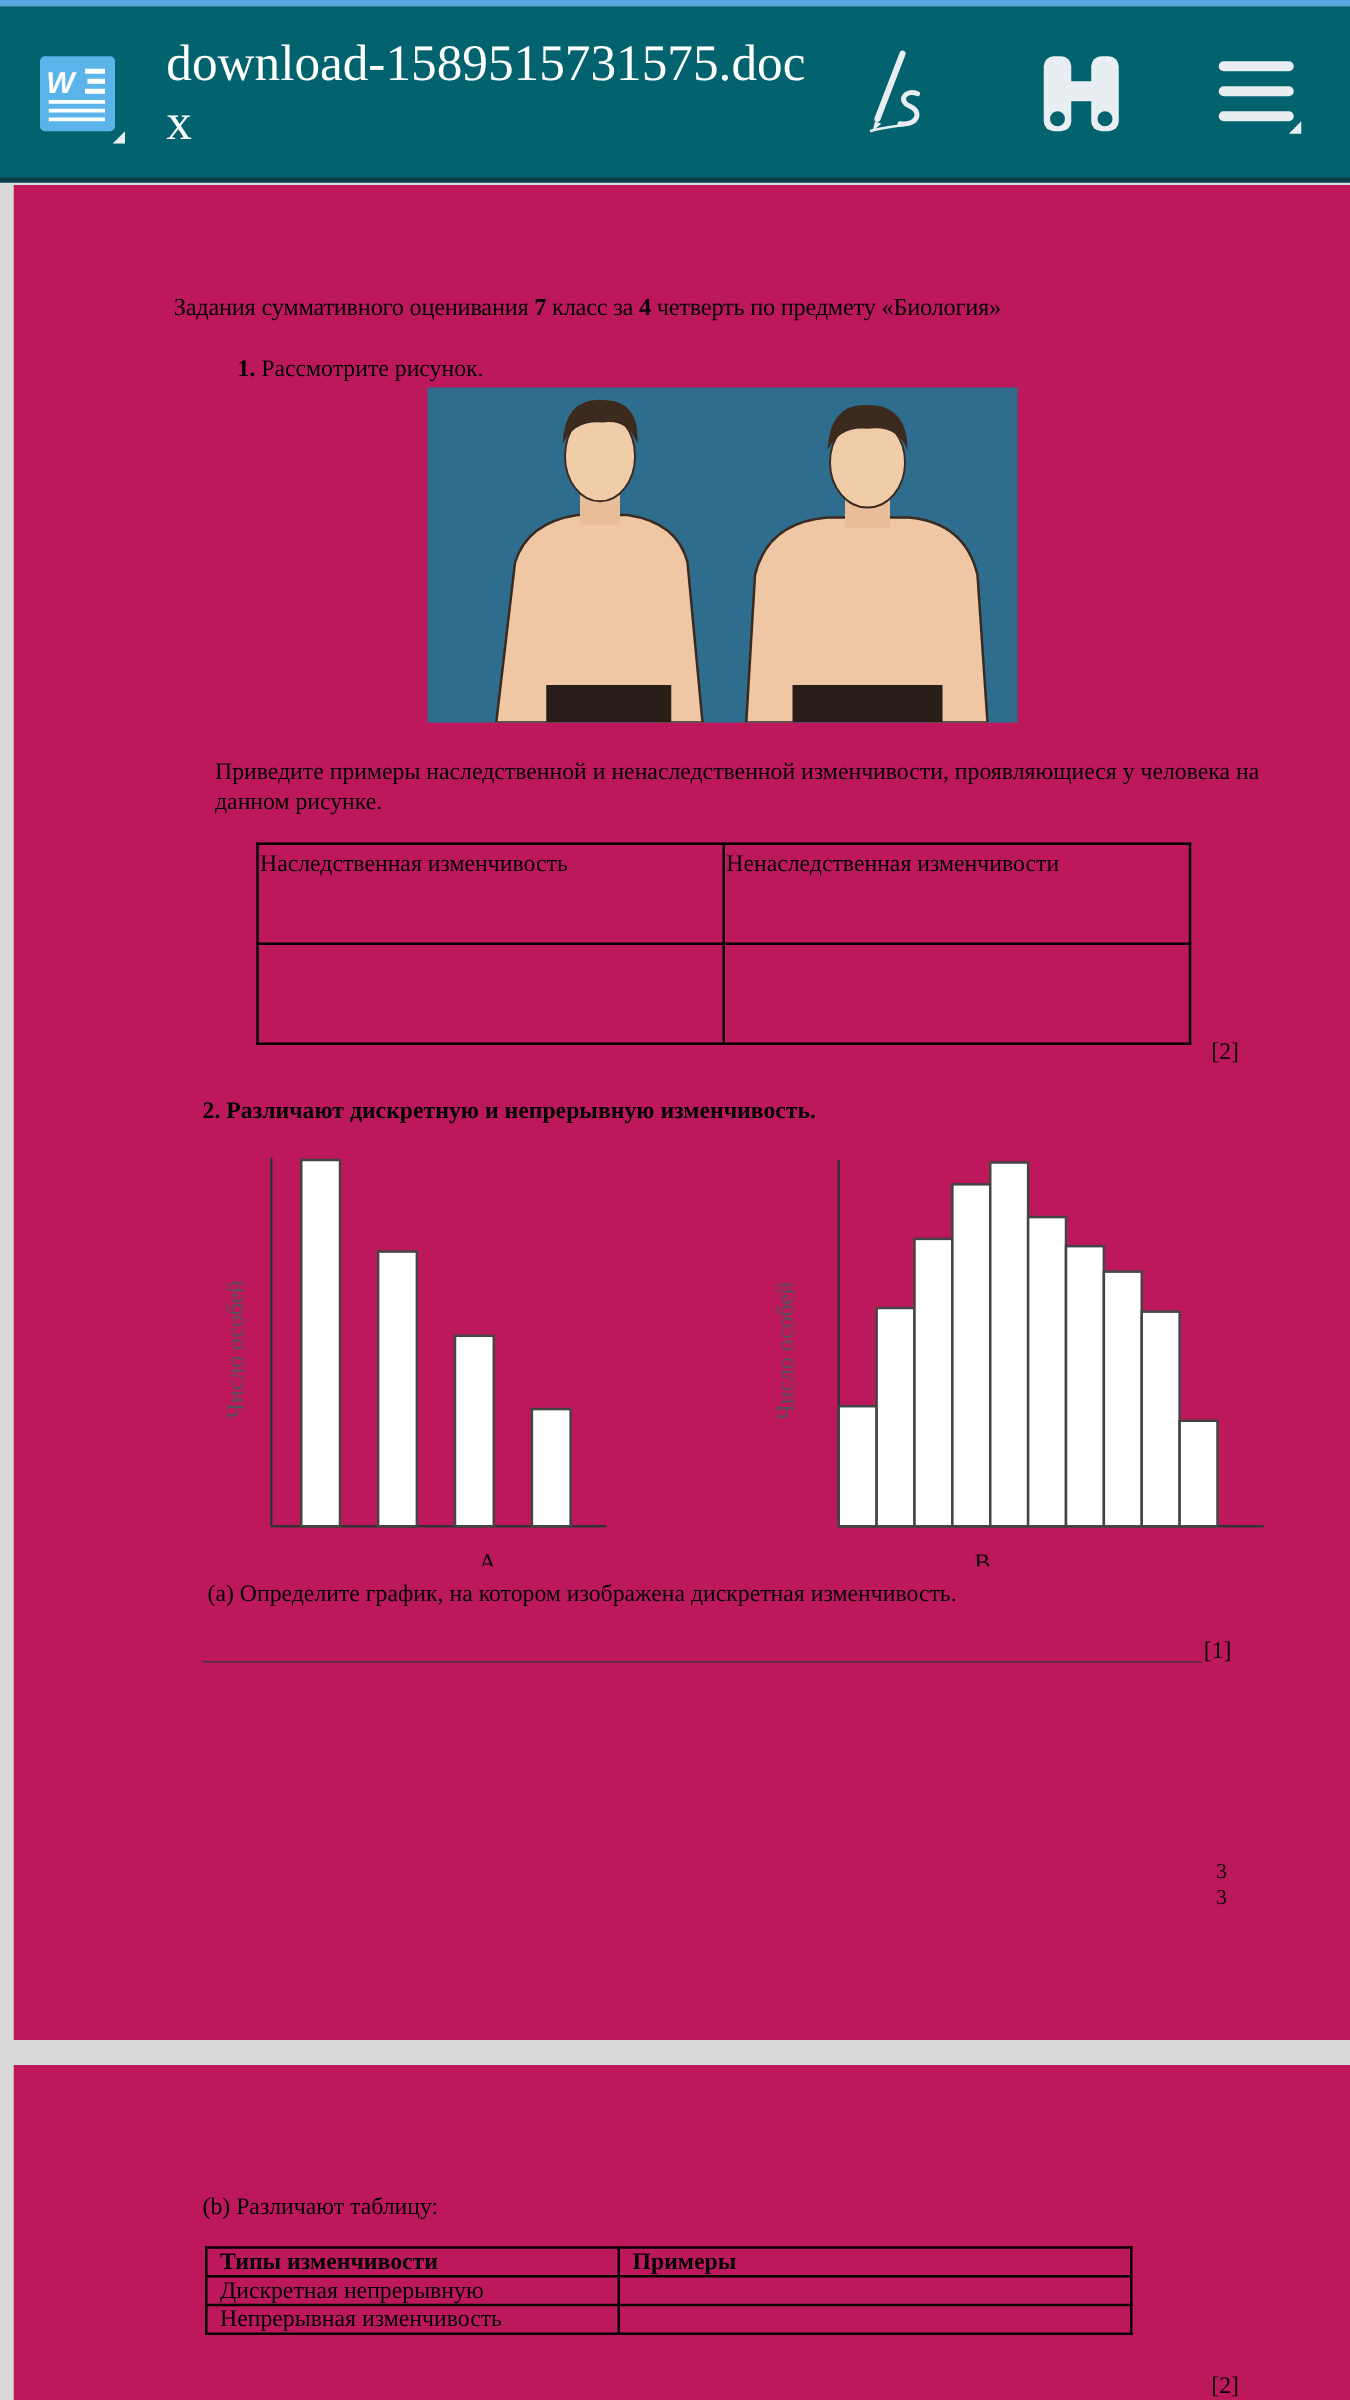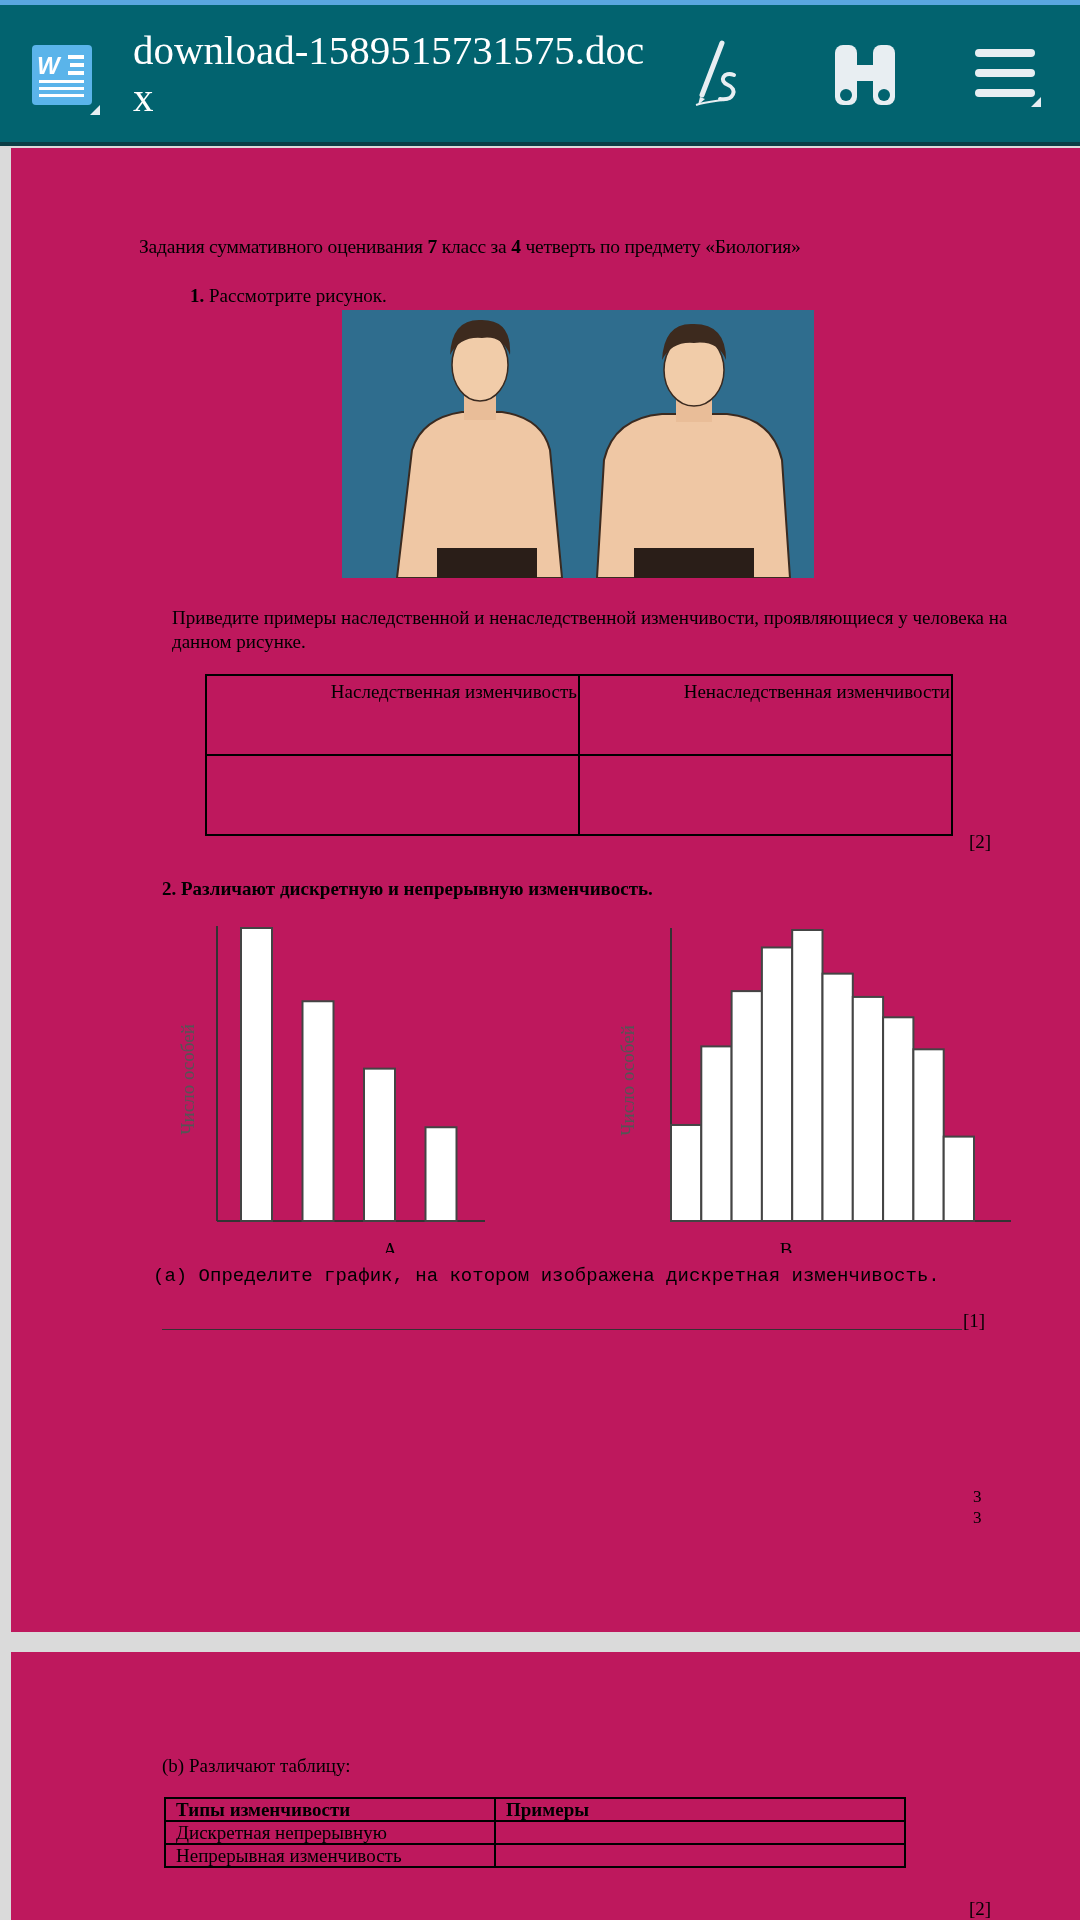--- a/index.html
+++ b/index.html
@@ -36,32 +36,32 @@
   .q1 { left:151px; top:137px;margin-left:28px; }
   .photo {
     position:absolute; left:331px; top:162px; width:472px; height:268px; background:#2f6d8e; overflow:hidden;
   }
   .q1-instr { left:151px; top:458px; line-height:24px; white-space:normal; width:860px;margin-left:10px; }
 
   table.t1 {
     position:absolute; left:194px; top:526px; width:748px; border-collapse:collapse;
     font-size:19px;
   }
-  table.t1 td { border:2px solid #000; height:72px; vertical-align:top; text-align:right; padding-top:5px; width:50%; }
+  table.t1 td { border:2px solid #000; height:72px; vertical-align:top; text-align:left; padding-top:5px; width:50%; }
   table.t1 td.left { width:364px; }
 
   .score { font-size:19px; }
   .score1 { left:958px; top:683px; }
   .q2 { left:151px; top:730px; }
 
   .chart { position:absolute; }
   .chartA { left:150px; top:760px; width:340px; height:345px; }
   .chartB { left:590px; top:760px; width:420px; height:345px; }
 
-  .q2a { left:142px; top:1117px;font-family:Liberation Mono, monospace; }
+  .q2a { left:155px; top:1117px; }
   .answer-line { position:absolute; left:151px; top:1181px; width:800px; border-bottom:1px solid #333; height:0; cursor:text; }
   .score2 { left:952px; top:1162px; }
   .pagenum { left:962px; font-size:17px; }
   .pn1 { top:1339px; }
   .pn2 { top:1360px; }
 
   .q2b { left:151px; top:103px; }
   table.t2 {
     position:absolute; left:141px; top:145px; width:742px; border-collapse:collapse; font-size:19px;margin-left:12px;
   }

